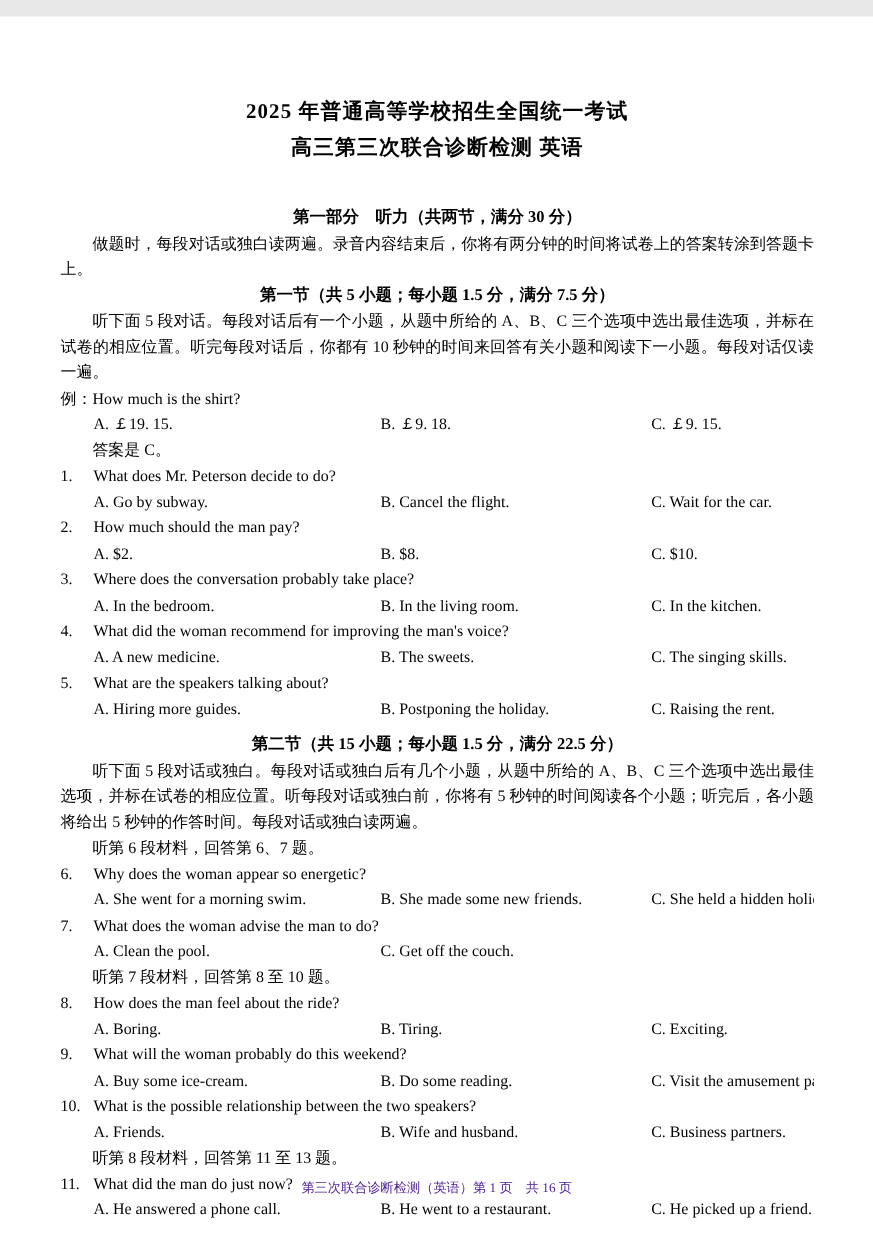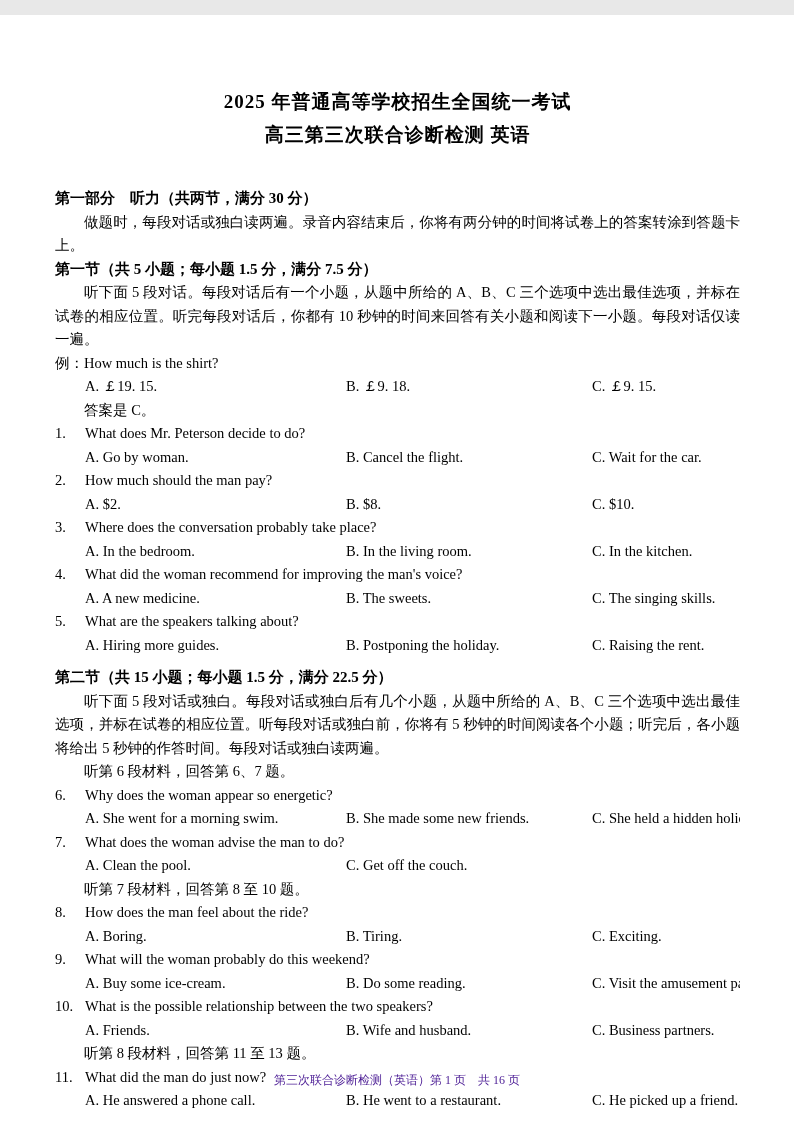--- a/index.html
+++ b/index.html
@@ -10,21 +10,21 @@
     background:#ffffff;
     font-family:"Liberation Serif","DejaVu Serif",serif;
     color:#000;
     overflow:hidden;
     box-sizing:border-box;
     padding:70px 54px 0 55px;
   }
   .title-block{text-align:center;line-height:33px;}
   .title-line{font-size:19px;font-weight:bold;letter-spacing:1px;}
   .doc{margin-top:36px;font-size:14.5px;line-height:23.5px;}
-  .heading{font-weight:bold;font-size:15px;}
+  .heading{font-weight:bold;font-size:15px;text-align:center;}
   .heading.gap-top{margin-top:9px;}
   .para{text-indent:2em;text-align:justify;}
   .lead{text-indent:0;}
   .material,.answer{padding-left:2em;}
   .question{display:flex;}
   .qnum{width:30px;flex:0 0 30px;}
   .qtext{flex:1;}
   .options{display:grid;grid-template-columns:230px 215px auto;padding-left:30px;gap:31px;}
   .opt{white-space:nowrap;overflow:hidden;}
   .footer{
@@ -51,21 +51,21 @@
         <span class="opt">A.  ￡19. 15.</span>
         <span class="opt">B.  ￡9. 18.</span>
         <span class="opt">C.  ￡9. 15.</span>
       </div>
       <div class="answer">答案是 C。</div>
       <div class="question">
         <span class="qnum">1.</span>
         <span class="qtext">What does Mr. Peterson decide to do?</span>
       </div>
       <div class="options">
-        <span class="opt">A.  Go by woman.</span>
+        <span class="opt">A.  Go by subway.</span>
         <span class="opt">B.  Cancel the flight.</span>
         <span class="opt">C.  Wait for the car.</span>
       </div>
       <div class="question">
         <span class="qnum">2.</span>
         <span class="qtext">How much should the man pay?</span>
       </div>
       <div class="options">
         <span class="opt">A.  $2.</span>
         <span class="opt">B.  $8.</span>

